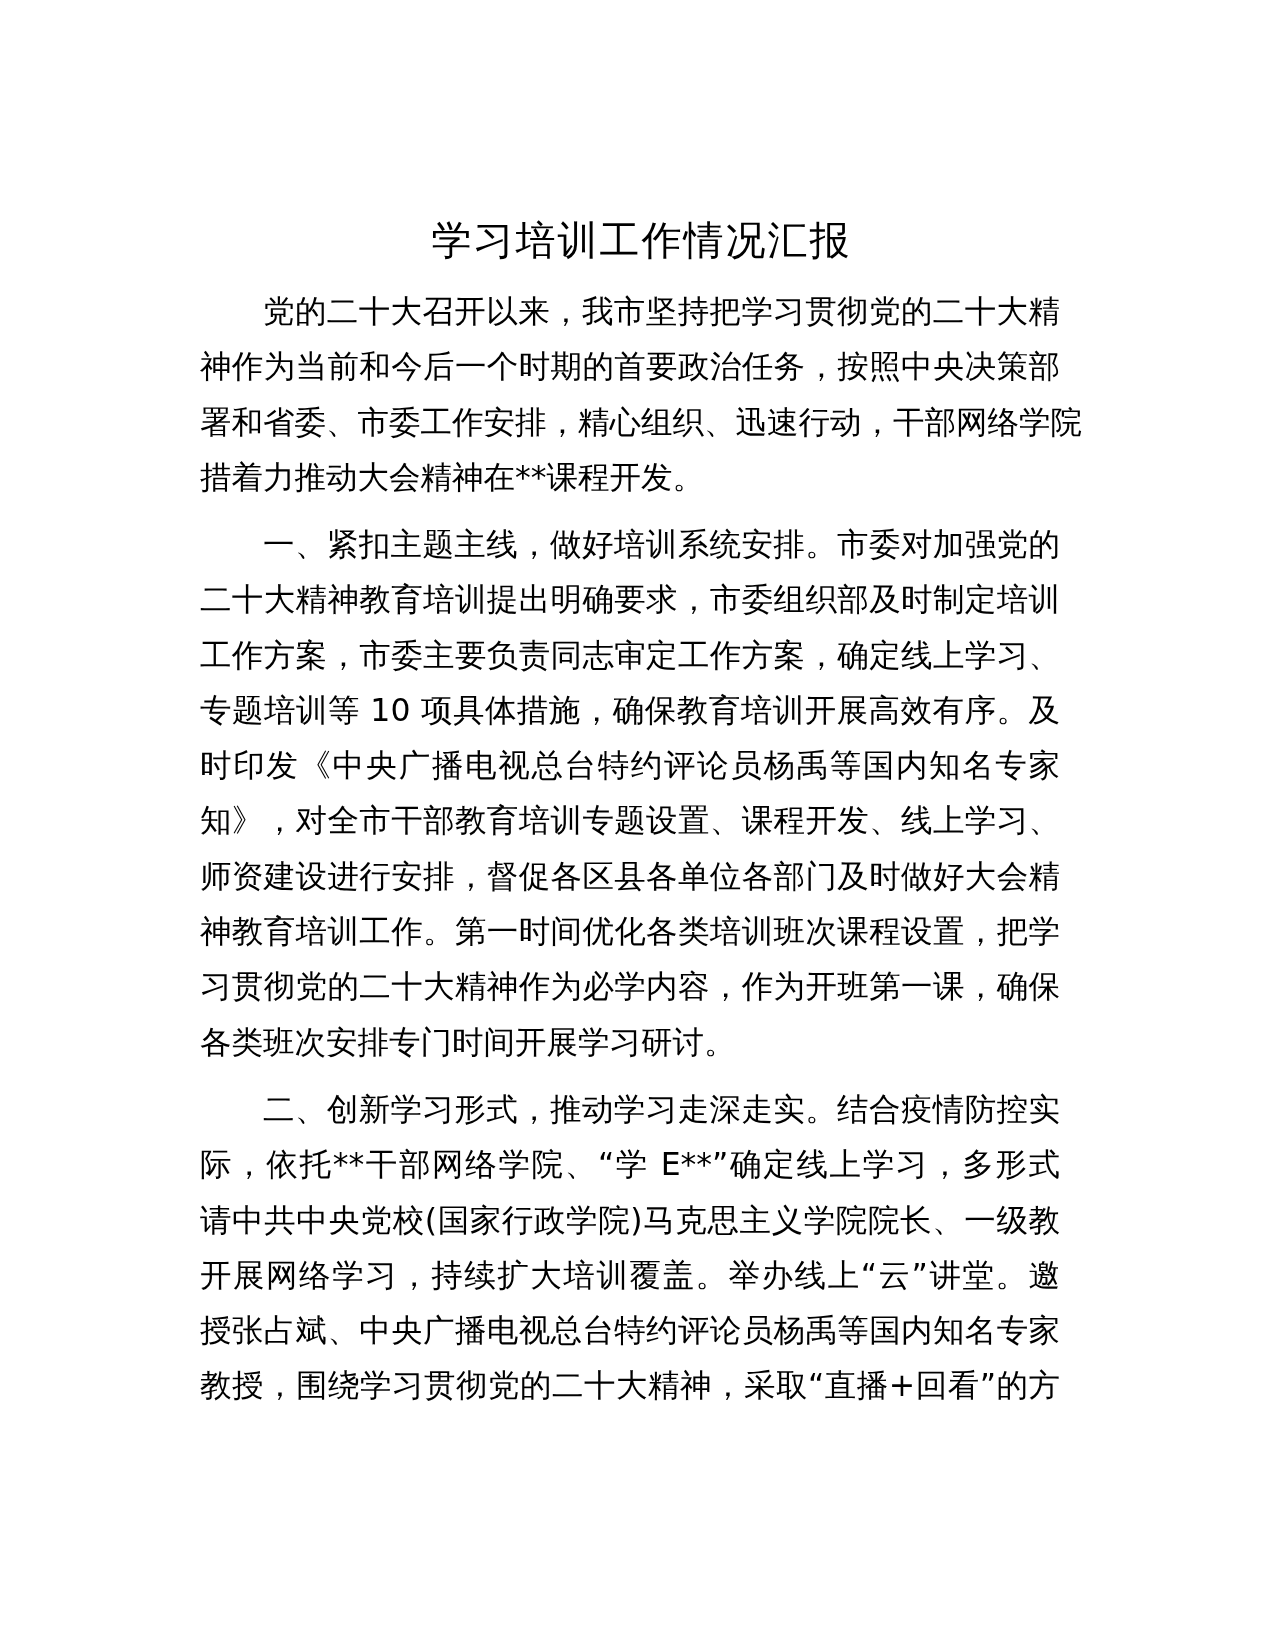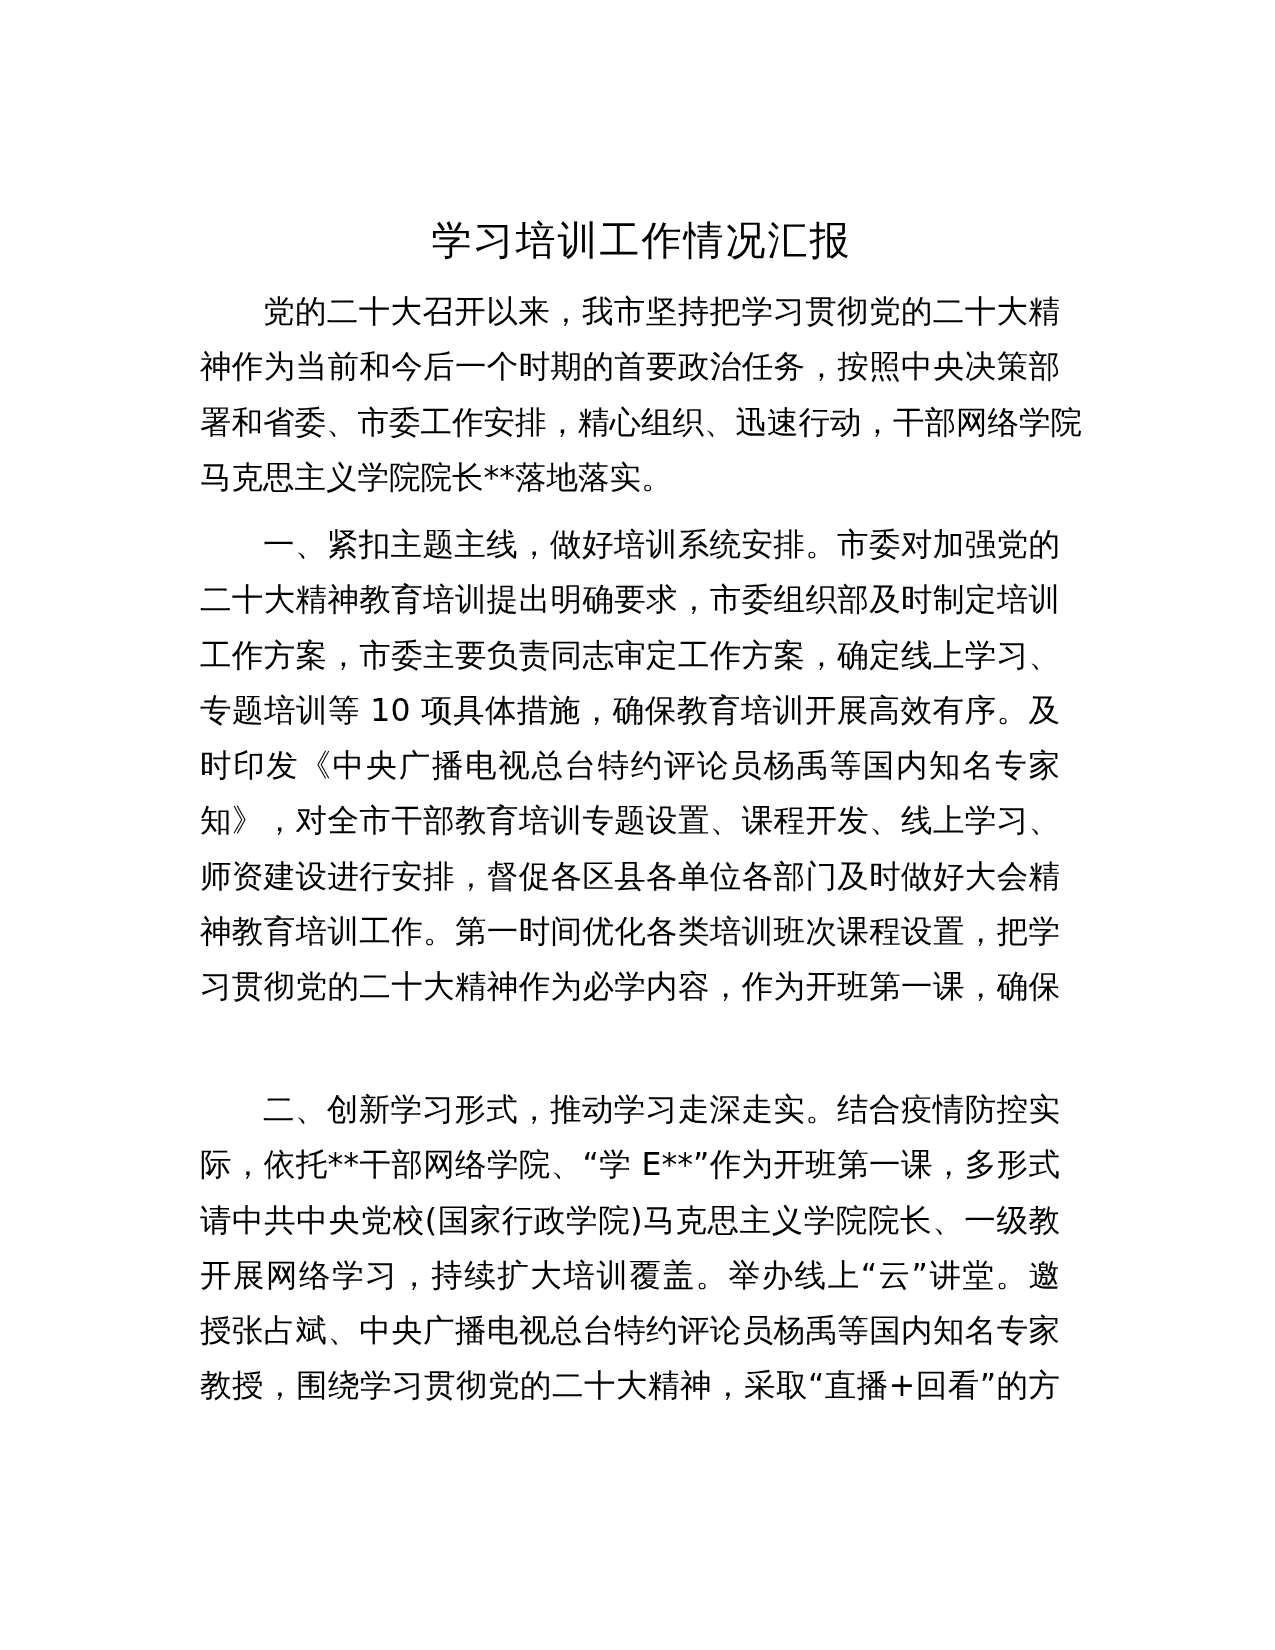--- a/index.html
+++ b/index.html
@@ -17,36 +17,37 @@
 </head>
 <body>
 
 <div class="page">
   <div class="title">学习培训工作情况汇报</div>
 
   <div class="body-text" style="top:284px;">
     <span class="line indent">党的二十大召开以来，我市坚持把学习贯彻党的二十大精</span>
     <span class="line">神作为当前和今后一个时期的首要政治任务，按照中央决策部</span>
     <span class="line">署和省委、市委工作安排，精心组织、迅速行动，干部网络学院</span>
-    <span class="line last">马克思主义学院院长**落地落实。</span>
+    <span class="line last">措着力推动大会精神在**课程开发。</span>
   </div>
 
   <div class="body-text" style="top:517px;">
     <span class="line indent">一、紧扣主题主线，做好培训系统安排。市委对加强党的</span>
     <span class="line">二十大精神教育培训提出明确要求，市委组织部及时制定培训</span>
     <span class="line">工作方案，市委主要负责同志审定工作方案，确定线上学习、</span>
     <span class="line">专题培训等 10 项具体措施，确保教育培训开展高效有序。及</span>
     <span class="line">时印发《中央广播电视总台特约评论员杨禹等国内知名专家</span>
     <span class="line">知》，对全市干部教育培训专题设置、课程开发、线上学习、</span>
     <span class="line">师资建设进行安排，督促各区县各单位各部门及时做好大会精</span>
     <span class="line">神教育培训工作。第一时间优化各类培训班次课程设置，把学</span>
     <span class="line">习贯彻党的二十大精神作为必学内容，作为开班第一课，确保</span>
+    <span class="line last">各类班次安排专门时间开展学习研讨。</span>
   </div>
 
   <div class="body-text" style="top:1082px;">
     <span class="line indent">二、创新学习形式，推动学习走深走实。结合疫情防控实</span>
-    <span class="line">际，依托**干部网络学院、“学 E**”作为开班第一课，多形式</span>
+    <span class="line">际，依托**干部网络学院、“学 E**”确定线上学习，多形式</span>
     <span class="line">请中共中央党校(国家行政学院)马克思主义学院院长、一级教</span>
     <span class="line">开展网络学习，持续扩大培训覆盖。举办线上“云”讲堂。邀</span>
     <span class="line">授张占斌、中央广播电视总台特约评论员杨禹等国内知名专家</span>
     <span class="line">教授，围绕学习贯彻党的二十大精神，采取“直播+回看”的方</span>
   </div>
 </div>
 
 </body></html>

